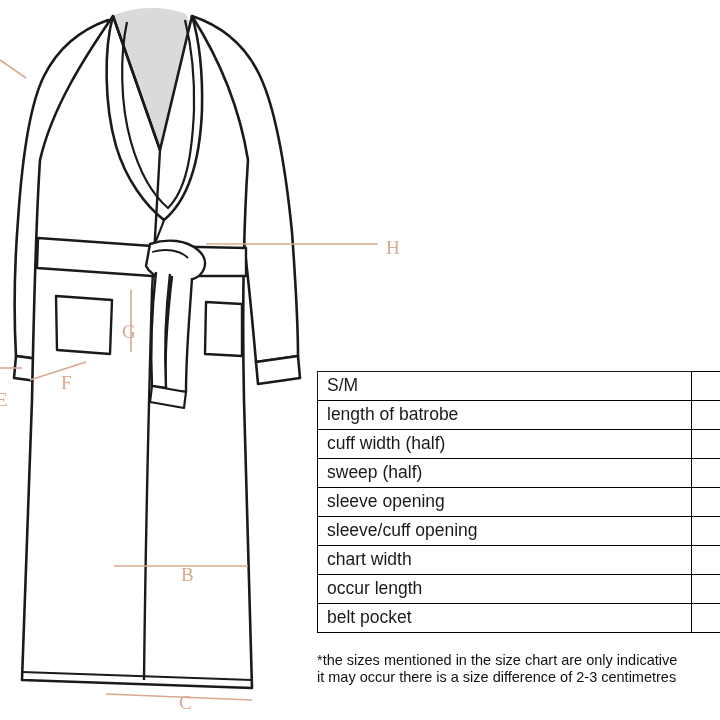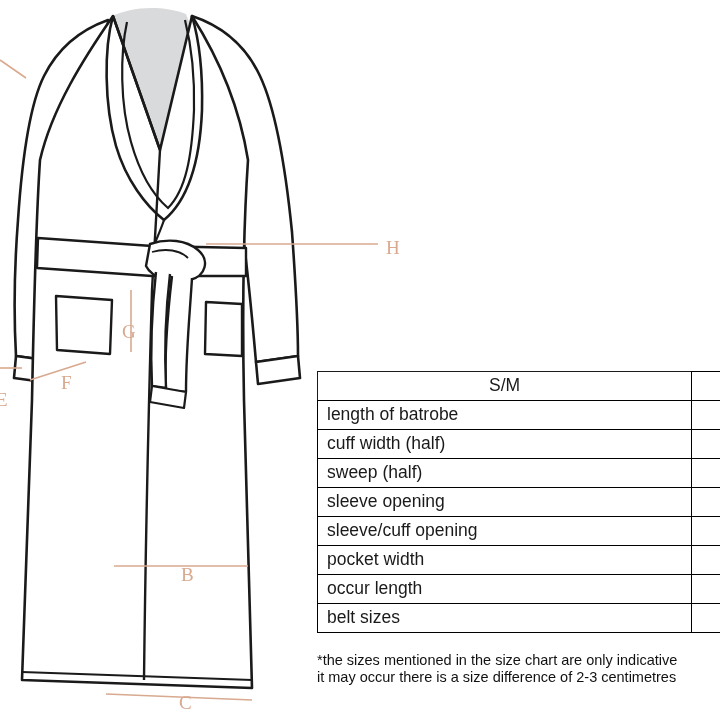--- a/index.html
+++ b/index.html
@@ -146,21 +146,21 @@
   <div class="mlabel" style="left:122px; top:322px;">G</div>
   <div class="mlabel" style="left:61px;  top:373px;">F</div>
   <div class="mlabel" style="left:-4px;  top:390px;">E</div>
   <div class="mlabel" style="left:181px; top:565px;">B</div>
   <div class="mlabel" style="left:179px; top:693px;">C</div>
 
   <div id="table-wrap">
     <table class="size-chart">
       <tbody>
         <tr class="head">
-          <td class="label" style="text-align:center;">S/M</td>
+          <td class="label" style="">S/M</td>
           <td class="val">L/XL</td>
         </tr>
 
         <tr>
           <td class="label">length of batrobe</td>
           <td class="val">122</td>
         </tr>
         <tr>
           <td class="label">cuff width  (half)</td>
           <td class="val">55</td>
@@ -171,29 +171,29 @@
         </tr>
         <tr>
           <td class="label">sleeve opening</td>
           <td class="val">55</td>
         </tr>
         <tr>
           <td class="label">sleeve/cuff opening</td>
           <td class="val">18</td>
         </tr>
         <tr>
-          <td class="label">pocket width</td>
+          <td class="label">chart width</td>
           <td class="val">18</td>
         </tr>
         <tr>
           <td class="label">occur length</td>
           <td class="val">20</td>
         </tr>
         <tr>
-          <td class="label">belt sizes</td>
+          <td class="label">belt pocket</td>
           <td class="val">180</td>
         </tr>
       </tbody>
     </table>
   </div>
 
   <div id="footnote">*the sizes mentioned in the size chart are only indicative
   it may occur there is a size difference of  2-3 centimetres</div>
 
 </div>

